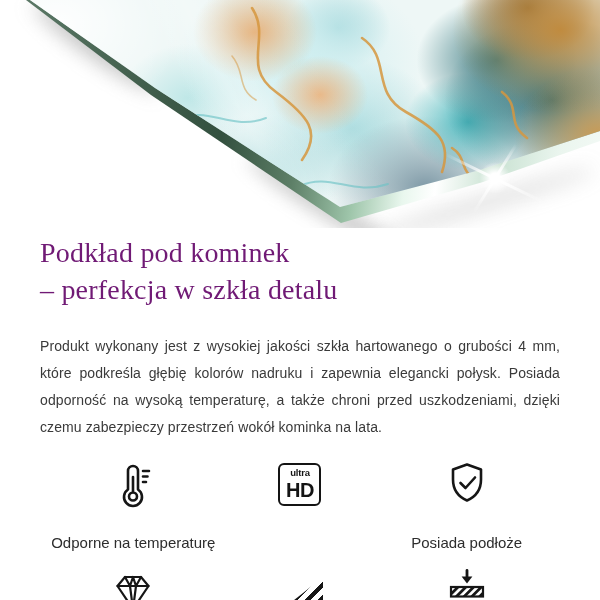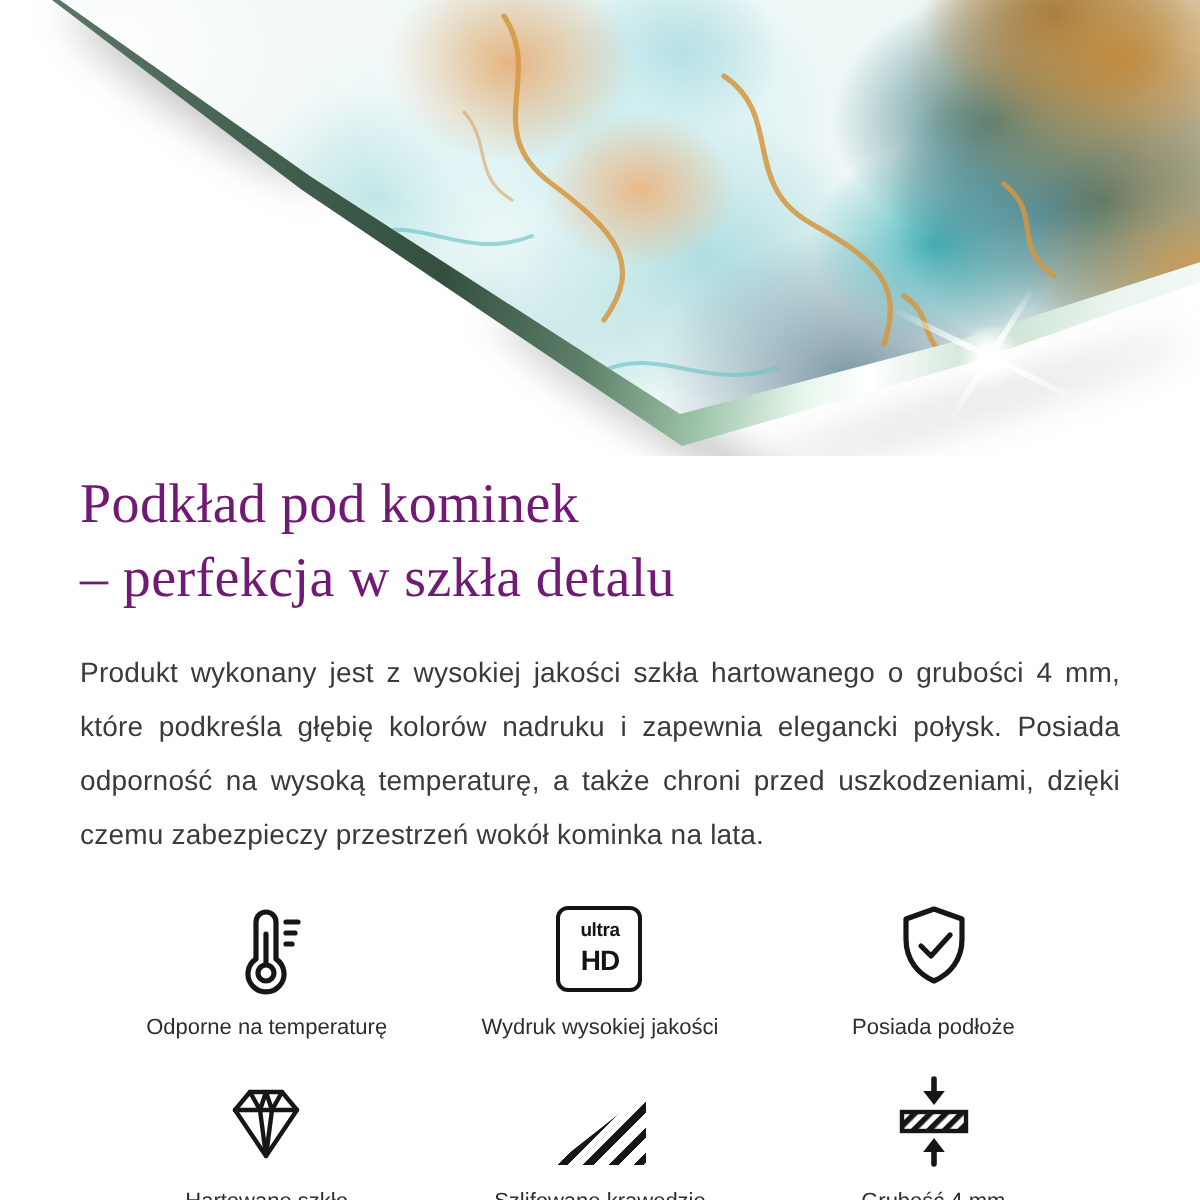--- a/index.html
+++ b/index.html
@@ -48,34 +48,34 @@
   .sparkle .ray{position:absolute;top:-1.5px;height:3px;background:linear-gradient(90deg,rgba(255,255,255,0),#ffffff 45%,#ffffff 55%,rgba(255,255,255,0));}
   .ray1{left:-55px;width:110px;transform:rotate(26deg);}
   .ray2{left:-40px;width:80px;transform:rotate(-58deg);}
   
   .content{padding:0 40px;}
   .page-title{
     margin:6px 0 0 0;font-family:"Liberation Serif",serif;font-weight:400;
     font-size:28px;line-height:37px;color:#701a75;letter-spacing:.2px;
   }
   .lead{
-    margin:15px 0 0 0;font-size:14px;line-height:27px;color:#3a3a3a;
+    margin:25px 0 0 0;font-size:14px;line-height:27px;color:#3a3a3a;
     text-align:justify;letter-spacing:.1px;
   }
   
   .features{margin:18px 10px 0;display:grid;grid-template-columns:repeat(3,1fr);row-gap:16px;}
-  .feature{display:flex;flex-direction:column;align-items:center;}
+  .feature{display:flex;flex-direction:column;align-items:center;gap:16px;}
   .icon-box{height:50px;display:flex;align-items:center;justify-content:center;}
-  .feature-label{margin-top:9px;font-size:11px;color:#2d2d2d;text-align:center;}
+  .feature-label{margin-top:9px;font-size:15px;color:#2d2d2d;text-align:center;}
   svg.fi{stroke:#161616;fill:none;stroke-width:2.6;stroke-linecap:round;stroke-linejoin:round;}
   
   .hd-box{width:39px;height:39px;border:2.6px solid #141414;border-radius:6px;
     display:flex;flex-direction:column;align-items:center;justify-content:center;color:#141414;}
   .hd-top{font-size:9.5px;font-weight:700;line-height:1;letter-spacing:-.2px;}
-  .hd-bottom{font-size:14px;font-weight:700;line-height:1;margin-top:2px;letter-spacing:-.5px;text-align:center;}
+  .hd-bottom{font-size:20px;font-weight:700;line-height:1;margin-top:2px;letter-spacing:-.5px;text-align:center;}
   
   .stripes{width:46px;height:37px;margin-top:6px;
     clip-path:polygon(0 100%,100% 2%,100% 100%);
     background:repeating-linear-gradient(135deg,#161616 0 3.6px,#ffffff 3.6px 9px);}
 </style>
 </head>
 <body>
 
 <div class="hero">
   <div class="shadow shadow-left"></div>
@@ -125,21 +125,20 @@
       <div class="feature-label">Odporne na temperaturę</div>
     </div>
 
     <div class="feature">
       <div class="icon-box">
         <div class="hd-box">
           <span class="hd-top">ultra</span>
           <span class="hd-bottom">HD</span>
         </div>
       </div>
-      <div class="feature-label">Wydruk wysokiej jakości</div>
     </div>
 
     <div class="feature">
       <div class="icon-box">
         <svg class="fi" width="48" height="48" viewBox="0 0 48 48">
           <path d="M24,4.5 L38,9.5 V19.5 C38,30 32,37 24,40.5 C16,37 10,30 10,19.5 V9.5 Z"></path>
           <path d="M17.5,23 l5,5 L32,17.5"></path>
         </svg>
       </div>
       <div class="feature-label">Posiada podłoże</div>

